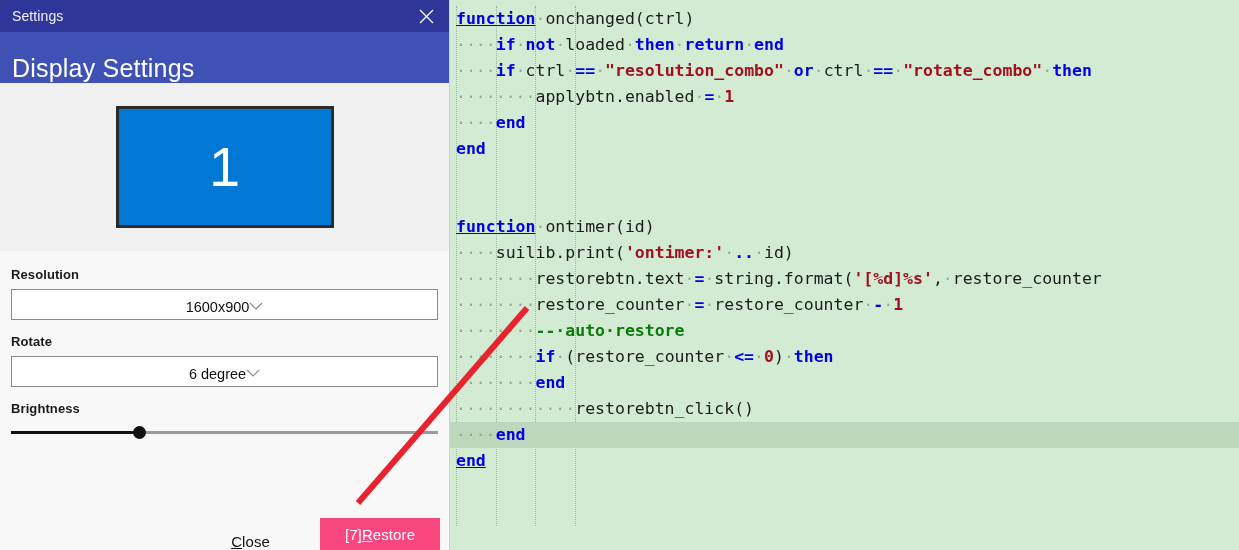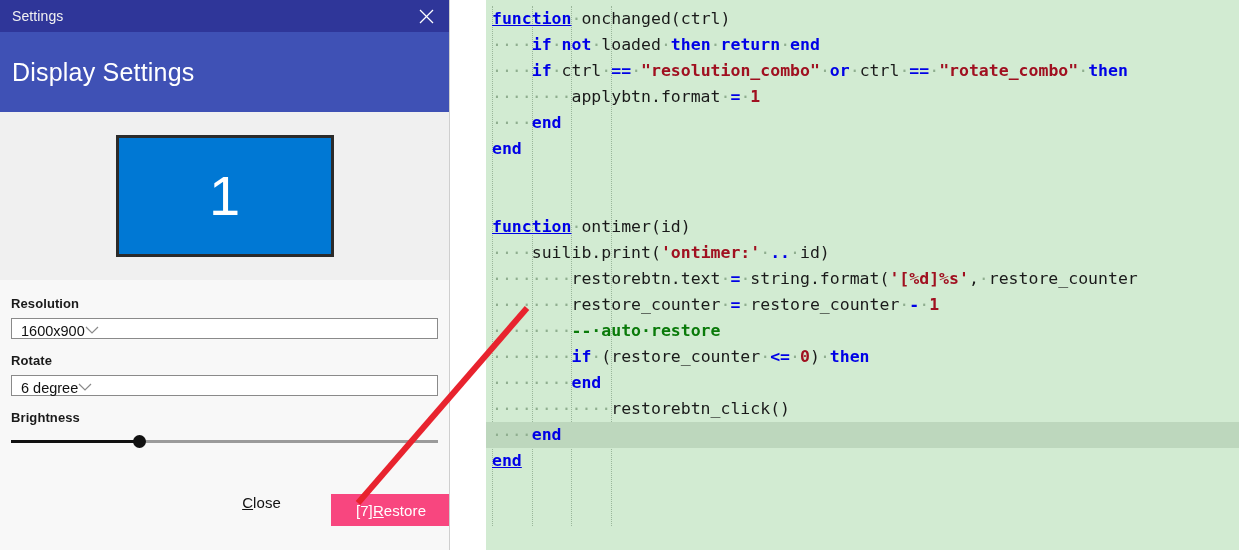--- a/index.html
+++ b/index.html
@@ -43,24 +43,24 @@
     letter-spacing: .1px;
   }
   #close-btn {
     width: 46px; height: 32px;
     display: flex; align-items: center; justify-content: center;
     cursor: pointer;
   }
   #close-btn svg { display:block; }
 
   #header-band {
-    height: 80px;
+    height: 51px;
     background: #3f51b5;
     display: flex;
-    align-items: center;
+    align-items: flex-end;
     padding-left: 12px;
     box-sizing: border-box;
   }
   #header-band .header-text {
     color: #ffffff;
     font-size: 25px;
     font-weight: 400;
     letter-spacing: .2px;
   }
 
@@ -96,27 +96,27 @@
     position: relative;
   }
   .field-label {
     font-size: 13px;
     font-weight: bold;
     color: #1a1a1a;
     margin-bottom: 7px;
     letter-spacing: .1px;
   }
   .combo {
-    height: 21px;
+    height: 31px;
     background: #ffffff;
     border: 1px solid #8a8a8a;
     box-sizing: border-box;
     display: flex;
     align-items: center;
-    justify-content: flex-start;
+    justify-content: center;
     padding: 4px 9px 0 9px;
     margin-bottom: 14px;
     cursor: pointer;
   }
   .combo .combo-value {
     font-size: 14.5px;
     color: #111;
   }
   .chev { width: 14px; height: 9px; }
   .chev svg { display: block; }
@@ -144,26 +144,26 @@
     position: absolute;
     width: 13px; height: 13px;
     border-radius: 50%;
     background: #111111;
     top: -5px;
     cursor: pointer;
   }
 
   #button-row {
     position: absolute;
-    left: 11px; bottom: 0;
+    left: 0; bottom: 0;
     width: 450px;
     height: 56px;
     background: #f8f8f8;
     display: flex;
-    align-items: flex-start;
+    align-items: flex-end;
     justify-content: flex-end;
     padding-right: 10px;
     box-sizing: border-box;
   }
   #close-link {
     font-size: 15px;
     color: #111;
     margin-right: 50px;
     cursor: pointer;
     letter-spacing: .1px;
@@ -298,32 +298,32 @@
     <div id="button-row">
       <span id="close-link"><span class="accel">C</span><span>lose</span></span>
       <div id="restore-button" style="background: rgb(248, 70, 127);">
           <span>[7]</span>
           <span class="accel">R</span>
           <span>estore</span>
         </div>
     </div>
   </div>
 
-  <div id="code-pane" style="background: rgb(210, 235, 210); margin-left: 36px;">
+  <div id="code-pane" style="background: rgb(210, 235, 210);">
     <div id="guides">
         <div class="guide" style="left: 6px; height: 520px;"></div>
         <div class="guide" style="left: 45.72px; height: 520px;"></div>
         <div class="guide" style="left: 85.44px; height: 520px;"></div>
         <div class="guide" style="left: 125.16px; height: 520px;"></div>
       </div>
     <div id="code-lines">
         <div class="code-line"><span class="kw-u">function</span><span class="ws">·</span><span class="plain">onchanged(ctrl)</span></div>
         <div class="code-line"><span class="ws">····</span><span class="kw">if</span><span class="ws">·</span><span class="kw">not</span><span class="ws">·</span><span class="plain">loaded</span><span class="ws">·</span><span class="kw">then</span><span class="ws">·</span><span class="kw">return</span><span class="ws">·</span><span class="kw">end</span></div>
         <div class="code-line"><span class="ws">····</span><span class="kw">if</span><span class="ws">·</span><span class="plain">ctrl</span><span class="ws">·</span><span class="op">==</span><span class="ws">·</span><span class="str">"resolution_combo"</span><span class="ws">·</span><span class="kw">or</span><span class="ws">·</span><span class="plain">ctrl</span><span class="ws">·</span><span class="op">==</span><span class="ws">·</span><span class="str">"rotate_combo"</span><span class="ws">·</span><span class="kw">then</span></div>
-        <div class="code-line"><span class="ws">········</span><span class="plain">applybtn.format</span><span class="ws">·</span><span class="op">=</span><span class="ws">·</span><span class="num">1</span></div>
+        <div class="code-line"><span class="ws">········</span><span class="plain">applybtn.enabled</span><span class="ws">·</span><span class="op">=</span><span class="ws">·</span><span class="num">1</span></div>
         <div class="code-line"><span class="ws">····</span><span class="kw">end</span></div>
         <div class="code-line"><span class="kw">end</span></div>
         <div class="code-line">&nbsp;</div>
         <div class="code-line">&nbsp;</div>
         <div class="code-line"><span class="kw-u">function</span><span class="ws">·</span><span class="plain">ontimer(id)</span></div>
         <div class="code-line"><span class="ws">····</span><span class="plain">suilib.print(</span><span class="str">'ontimer:'</span><span class="ws">·</span><span class="op">..</span><span class="ws">·</span><span class="plain">id)</span></div>
         <div class="code-line"><span class="ws">········</span><span class="plain">restorebtn.text</span><span class="ws">·</span><span class="op">=</span><span class="ws">·</span><span class="plain">string.format(</span><span class="str">'[%d]%s'</span><span class="plain">,</span><span class="ws">·</span><span class="plain">restore_counter</span></div>
         <div class="code-line"><span class="ws">········</span><span class="plain">restore_counter</span><span class="ws">·</span><span class="op">=</span><span class="ws">·</span><span class="plain">restore_counter</span><span class="ws">·</span><span class="op">-</span><span class="ws">·</span><span class="num">1</span></div>
         <div class="code-line"><span class="ws">········</span><span class="cmt">--·auto·restore</span></div>
         <div class="code-line"><span class="ws">········</span><span class="kw">if</span><span class="ws">·</span><span class="plain">(restore_counter</span><span class="ws">·</span><span class="op">&lt;=</span><span class="ws">·</span><span class="num">0</span><span class="plain">)</span><span class="ws">·</span><span class="kw">then</span></div>

